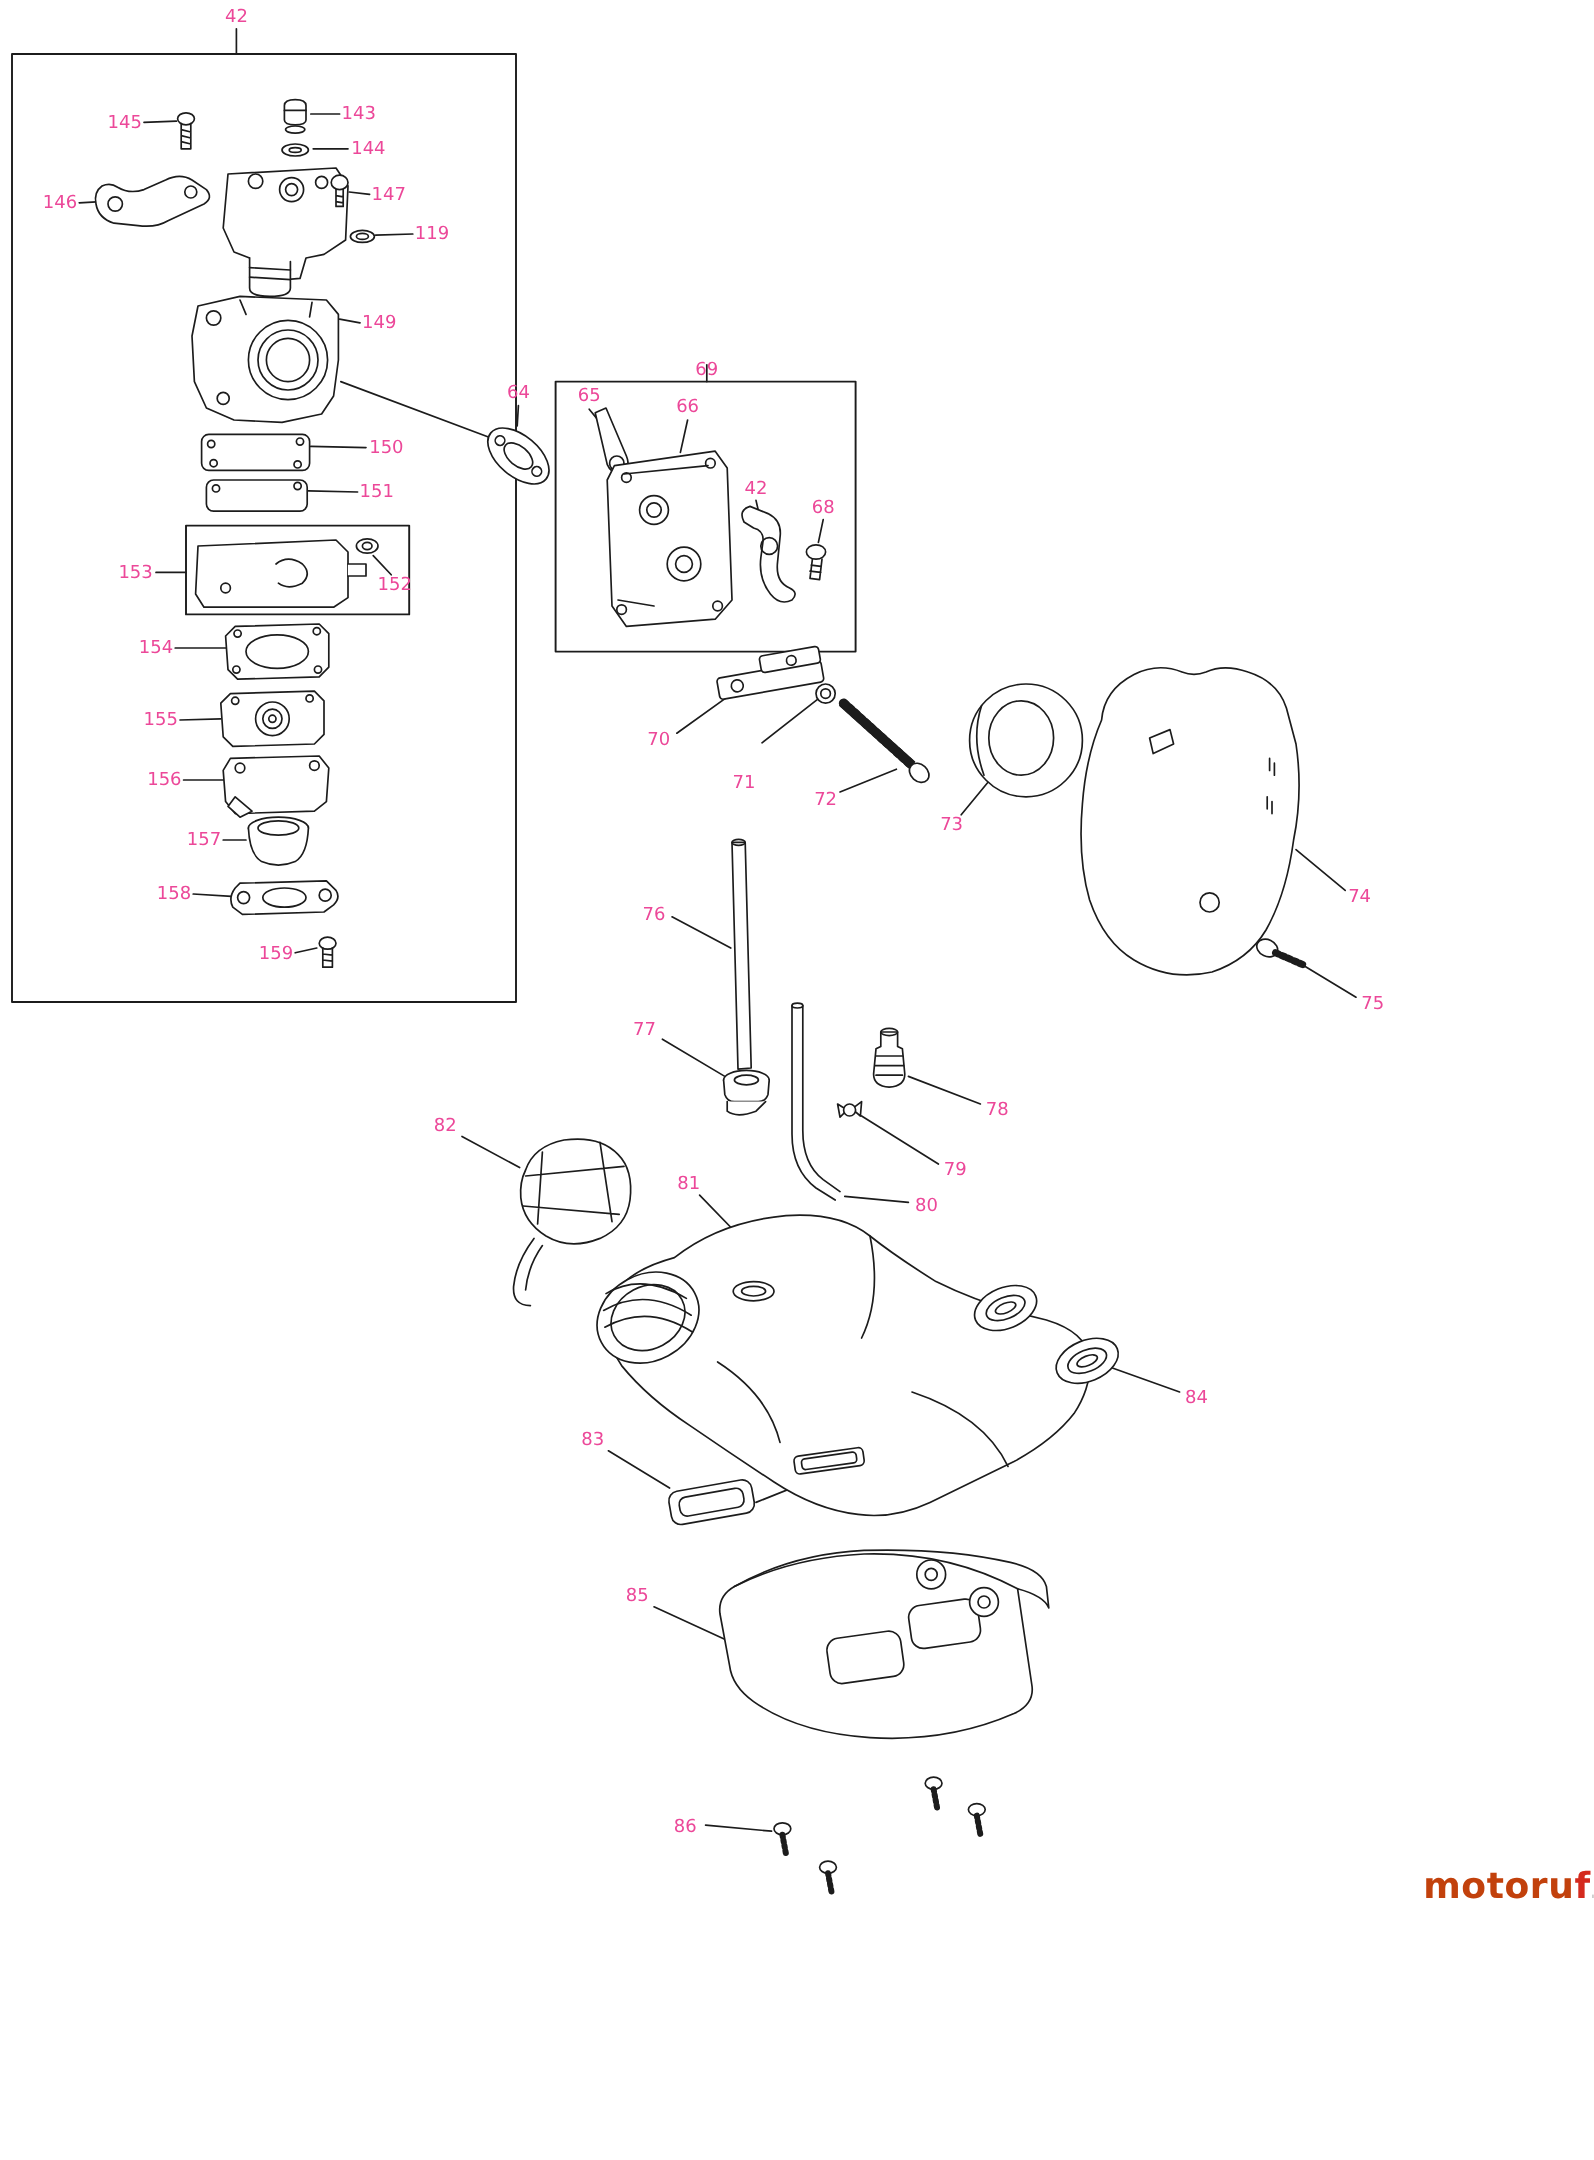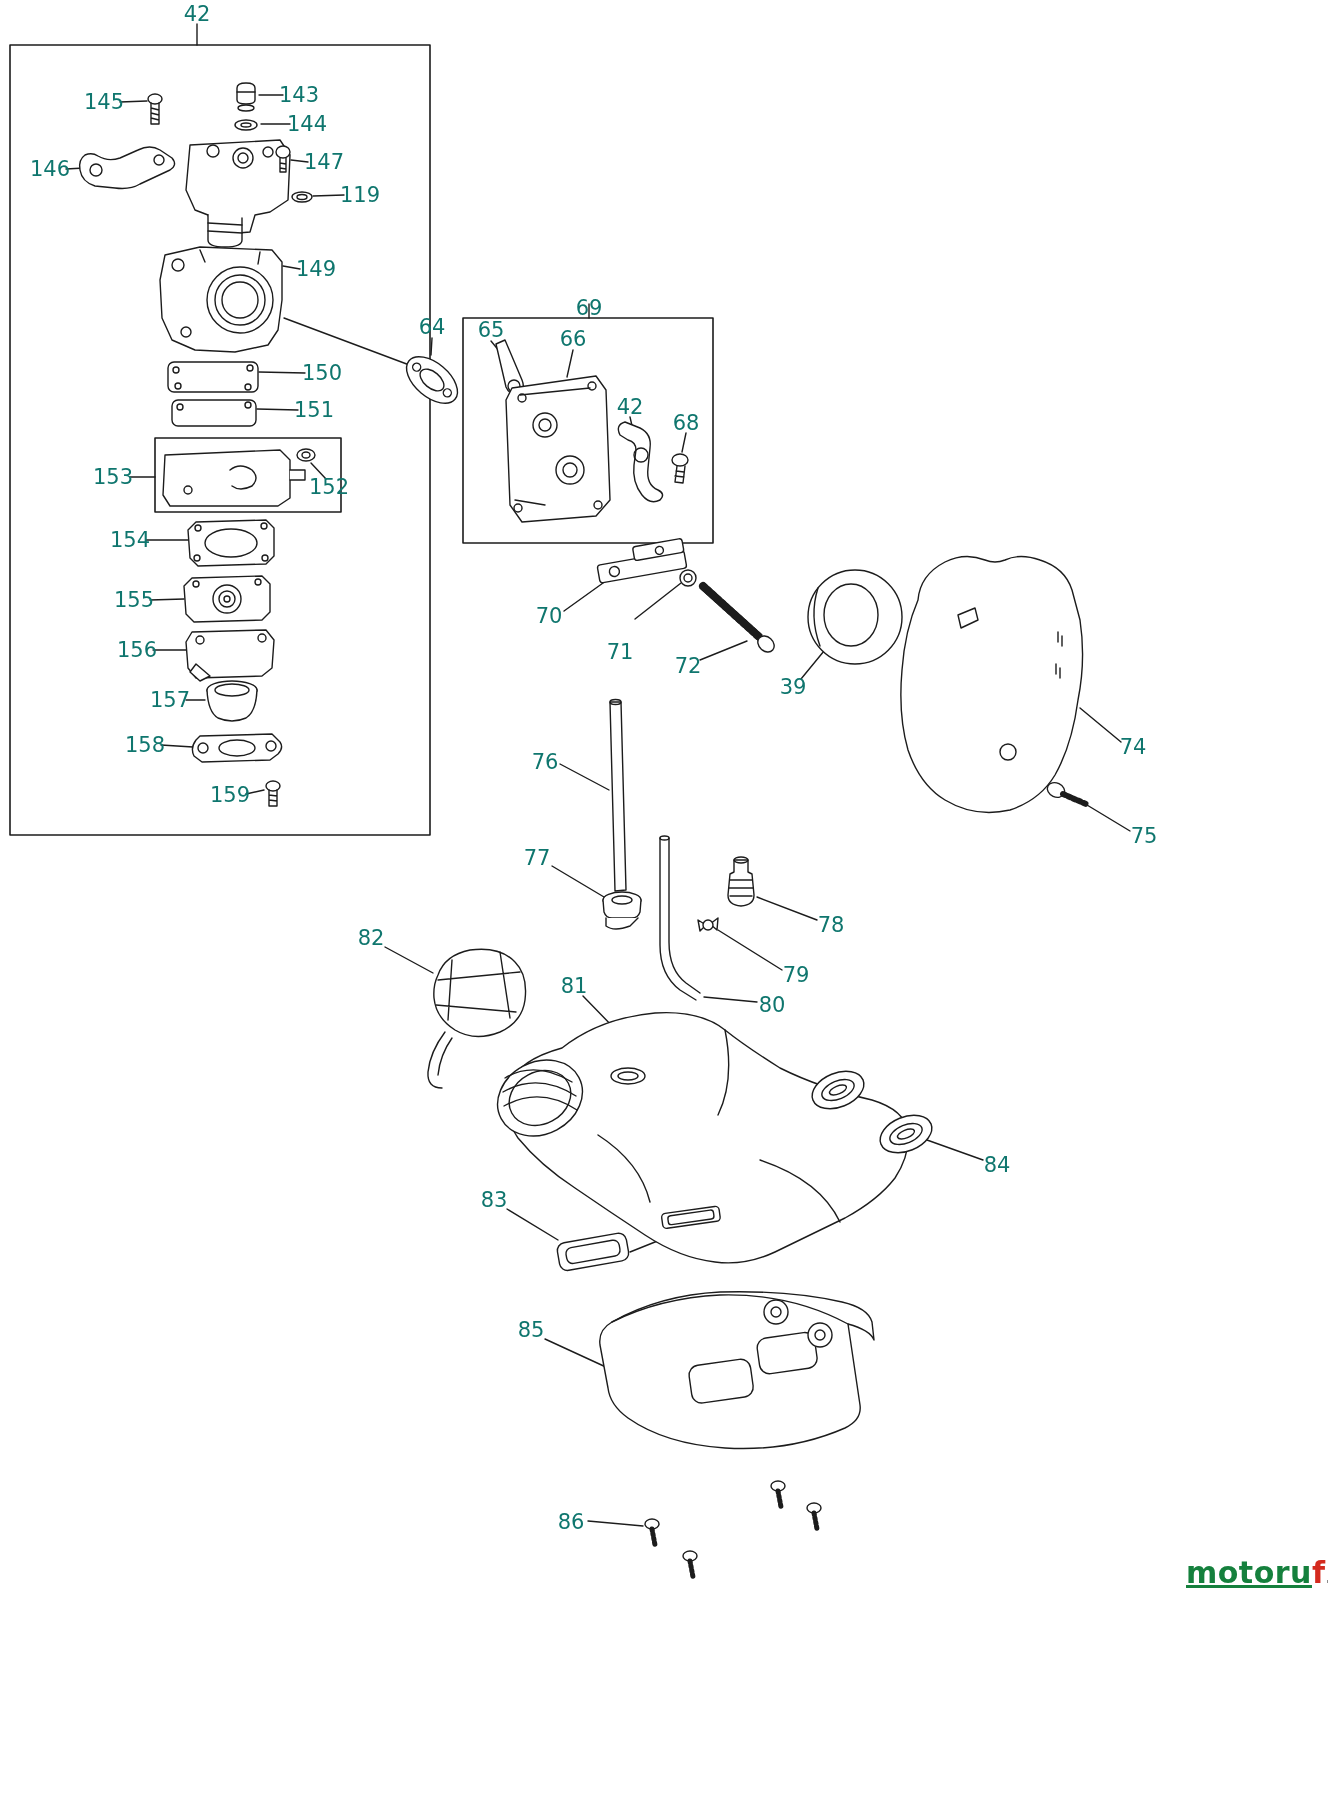--- a/index.html
+++ b/index.html
@@ -3,25 +3,25 @@
 <meta charset="utf-8">
 <style>
   html,body{margin:0;padding:0;background:#ffffff;}
   .stage{position:relative;width:1328px;height:1800px;background:#fff;
          font-family:"DejaVu Sans","Liberation Sans",sans-serif;overflow:hidden;}
   .stage svg{position:absolute;left:0;top:0;}
   #diagram path,#diagram line,#diagram rect,#diagram circle,#diagram ellipse,#diagram polyline{
     stroke:#1c1c1c;stroke-width:1.4;fill:none;stroke-linecap:round;stroke-linejoin:round;}
   #diagram .f{fill:#ffffff;}
   #diagram .box{stroke-width:1.6;}
-  .lbl{position:absolute;transform:translate(-50%,-50%);font-size:21px;color:#0f766e;
+  .lbl{position:absolute;transform:translate(-50%,-50%);font-size:15px;color:#ec4899;
        white-space:nowrap;line-height:1;}
   .logo{position:absolute;left:1186px;top:1558px;font-weight:bold;font-size:30px;
         letter-spacing:.5px;line-height:1;}
-  .logo .main{color:#15803d;text-decoration:underline;}
+  .logo .main{color:#c2410c;}
   .logo .accent{color:#d42a1e;}
   .logo .suffix{color:#8a8a8a;font-size:15px;}
 </style>
 </head>
 <body>
 
 <div class="stage">
 
 <svg id="diagram" width="1328" height="1800" viewBox="0 0 1328 1800">
 
@@ -391,21 +391,21 @@
 <div class="lbl" style="left:230px;top:795px">159</div>
 <div class="lbl" style="left:432px;top:327px">64</div>
 <div class="lbl" style="left:589px;top:308px">69</div>
 <div class="lbl" style="left:491px;top:330px">65</div>
 <div class="lbl" style="left:573px;top:339px">66</div>
 <div class="lbl" style="left:630px;top:407px">42</div>
 <div class="lbl" style="left:686px;top:423px">68</div>
 <div class="lbl" style="left:549px;top:616px">70</div>
 <div class="lbl" style="left:620px;top:652px">71</div>
 <div class="lbl" style="left:688px;top:666px">72</div>
-<div class="lbl" style="left:793px;top:687px">39</div>
+<div class="lbl" style="left:793px;top:687px">73</div>
 <div class="lbl" style="left:1133px;top:747px">74</div>
 <div class="lbl" style="left:1144px;top:836px">75</div>
 <div class="lbl" style="left:545px;top:762px">76</div>
 <div class="lbl" style="left:537px;top:858px">77</div>
 <div class="lbl" style="left:831px;top:925px">78</div>
 <div class="lbl" style="left:796px;top:975px">79</div>
 <div class="lbl" style="left:772px;top:1005px">80</div>
 <div class="lbl" style="left:574px;top:986px">81</div>
 <div class="lbl" style="left:371px;top:938px">82</div>
 <div class="lbl" style="left:494px;top:1200px">83</div>

